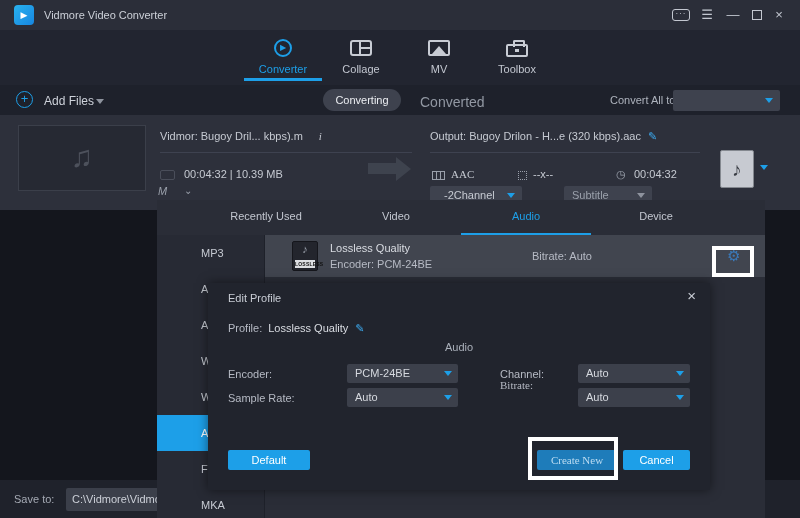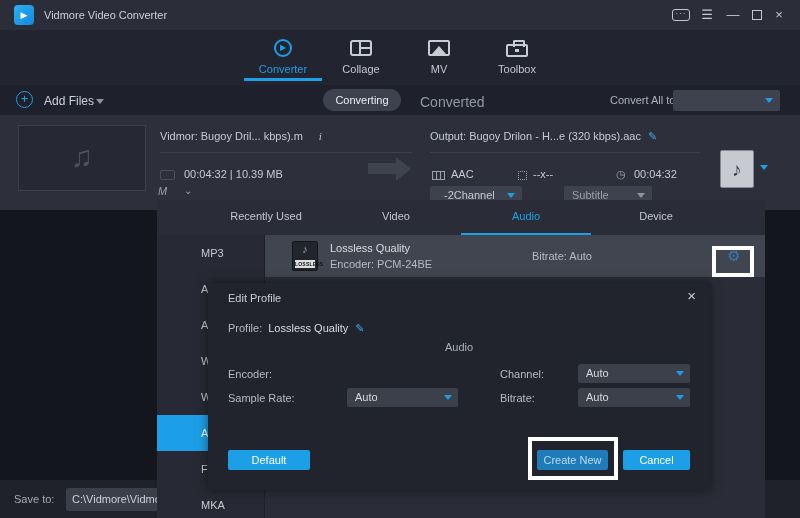--- a/index.html
+++ b/index.html
@@ -66,21 +66,21 @@
   .m-ic { position:absolute; left:158px; top:70px; font-size:11px; color:#9aa0ab; font-style:italic; }
   .v-ic { position:absolute; left:184px; top:70px; font-size:10px; color:#9aa0ab; }
   .big-arrow-bar { position:absolute; left:368px; top:48px; width:28px; height:11px; background:#3e434e; }
   .big-arrow-tri { position:absolute; left:396px; top:42px; width:0; height:0;
      border-top:12px solid transparent; border-bottom:12px solid transparent; border-left:15px solid #3e434e; }
   .out-line { position:absolute; left:430px; top:15px; font-size:11px; color:#c6cad2; }
   .pencil { color:#3ba6ea; margin-left:7px; font-style:normal; }
   .divider-o { position:absolute; left:430px; top:37px; width:270px; height:1px; background:#3e4250; }
   .film-ic { position:absolute; left:432px; top:56px; width:13px; height:9px; border:1px solid #9aa0ab;
      background:repeating-linear-gradient(90deg,transparent 0 3px,#9aa0ab 3px 4px); }
-  .fmt-aac { position:absolute; left:451px; top:53px; font-size:11px; color:#c6cad2; }
+  .fmt-aac { position:absolute; left:451px; top:53px; font-size:11px; color:#c6cad2;font-family:Liberation Serif, serif; }
   .rsz-ic { position:absolute; left:518px; top:56px; width:9px; height:9px; border:1px dotted #9aa0ab; }
   .fmt-res { position:absolute; left:533px; top:53px; font-size:11px; color:#c6cad2; }
   .clock-ic { position:absolute; left:616px; top:53px; font-size:11px; color:#9aa0ab; }
   .fmt-dur { position:absolute; left:634px; top:53px; font-size:11px; color:#c6cad2; }
   .dd { position:absolute; height:18px; background:#3e424e; border-radius:2px; font-size:11px; line-height:18px;
      color:#c6cad2; padding-left:14px; }
   .dd .caret { position:absolute; right:7px; top:7px; }
   .dd-channel { left:430px; top:71px; width:92px; }
   .dd-channel .caret { border-top-color:#1d9fe8; }
   .dd-subtitle { left:564px; top:71px; width:88px; color:#9aa0ab; padding-left:8px; }
@@ -262,34 +262,37 @@
 
   <div class="dialog">
     <div class="dlg-title">Edit Profile</div>
     <div class="dlg-close">×</div>
     <div class="dlg-profile">
       <span>Profile:</span><span class="val">Lossless Quality</span><span class="pencil">✎</span>
     </div>
     <div class="dlg-section">Audio</div>
 
     <div class="fld-lbl" style="left:20px; top:85px;">Encoder:</div>
+    <div class="sel" style="left:139px; top:81px; width:111px;">
+      <span>PCM-24BE</span><span class="caret"></span>
+    </div>
     <div class="fld-lbl" style="left:292px; top:85px;">Channel:</div>
     <div class="sel" style="left:370px; top:81px; width:112px;">
       <span>Auto</span><span class="caret"></span>
     </div>
     <div class="fld-lbl" style="left:20px; top:109px;">Sample Rate:</div>
     <div class="sel" style="left:139px; top:105px; width:111px;">
       <span>Auto</span><span class="caret"></span>
     </div>
-    <div class="fld-lbl" style="left:292px; top:109px;">Bitrate:</div>
+    <div class="fld-lbl" style="left:292px; top:96px;font-family:Liberation Serif, serif;">Bitrate:</div>
     <div class="sel" style="left:370px; top:105px; width:112px;">
       <span>Auto</span><span class="caret"></span>
     </div>
 
     <button class="btn" style="left:20px; top:167px; width:82px;">Default</button>
-    <button class="btn btn-createnew" style="left:329px; top:167px; width:71px;">Create New</button>
+    <button class="btn btn-createnew" style="left:329px; top:167px; width:80px;font-family:Liberation Serif, serif;">Create New</button>
     <button class="btn" style="left:415px; top:167px; width:67px;">Cancel</button>
   </div>
 
   <div class="anno anno-gear"></div>
   <div class="anno anno-create"></div>
 
 </div>
 
 </body></html>

